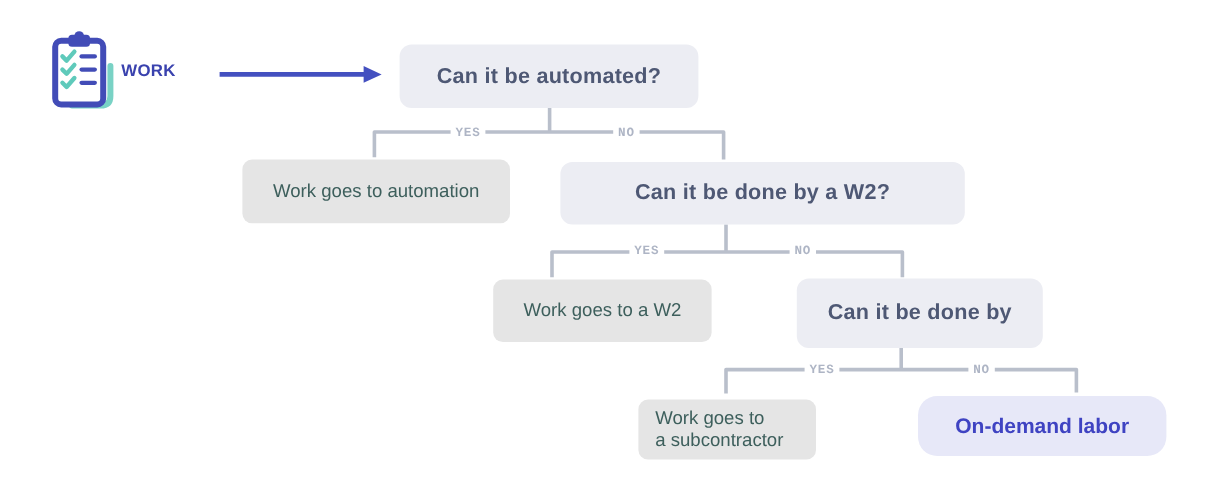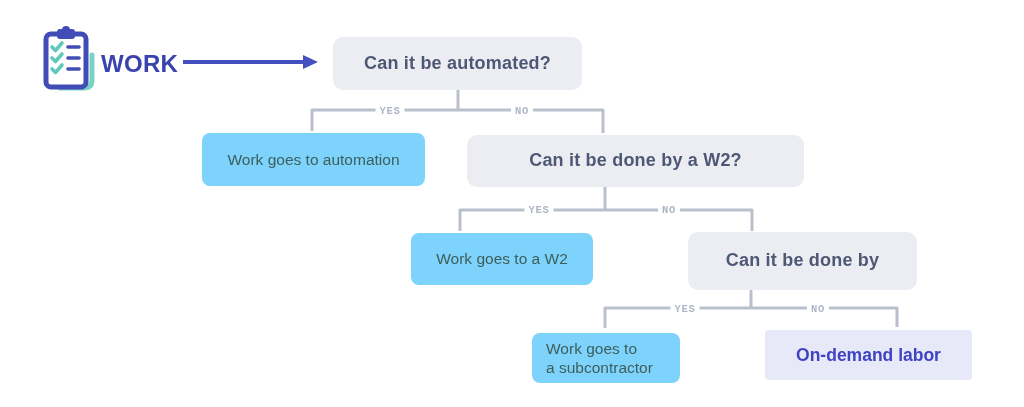--- a/index.html
+++ b/index.html
@@ -29,38 +29,38 @@
   .question {
     background: #ecedf3;
     color: #4e5874;
     font-weight: bold;
     font-size: 18px;
     letter-spacing: 0.2px;
     border-radius: 10px;
     line-height: 1.22;
   }
   .outcome-teal {
-    background: #7dd3fc;
+    background: #e5e5e5;
     color: #3d5f5c;
     font-size: 15.5px;
     border-radius: 8px;
     line-height: 1.25;
   }
   .outcome-lavender {
     background: #e7e8f8;
     color: #3f43c2;
     font-weight: bold;
     font-size: 17.5px;
-    border-radius: 4px;
+    border-radius: 16px;
   }
   #node-q1 { left: 333px; top: 37px;  width: 249px; height: 53px; }
   #node-a1 { left: 202px; top: 133px; width: 223px; height: 53px; }
   #node-q2 { left: 467px; top: 135px; width: 337px; height: 52px; }
   #node-a2 { left: 365px; top: 233px; width: 182px; height: 52px; margin-left: 46px; }
-  #node-q3 { left: 688px; top: 232px; width: 229px; height: 58px; }
+  #node-q3 { left: 664px; top: 232px; width: 205px; height: 58px; }
   #node-a3 { left: 532px; top: 333px; width: 148px; height: 50px;
              align-items: flex-start; padding-left: 14px; text-align: left; }
   #node-a4 { left: 765px; top: 330px; width: 207px; height: 50px; }
 
   .branch-label {
     position: absolute;
     transform: translate(-50%, -50%);
     background: #ffffff;
     padding: 0 4px;
     font-size: 10.5px;
@@ -73,21 +73,21 @@
   #no-1  { left: 522px; top: 111px; }
   #yes-2 { left: 539px; top: 210px; }
   #no-2  { left: 669px; top: 210px; }
   #yes-3 { left: 685px; top: 309px; }
   #no-3  { left: 818px; top: 309px; }
 
   .work-label {
     position: absolute;
     left: 101px;
     top: 50px;
-    font-size: 24px;
+    font-size: 14px;
     font-weight: bold;
     letter-spacing: 0.3px;
     color: #3a42ae;
   }
   .clipboard-icon {
     position: absolute;
     left: 38px;
     top: 25px;
   }
 </style>

